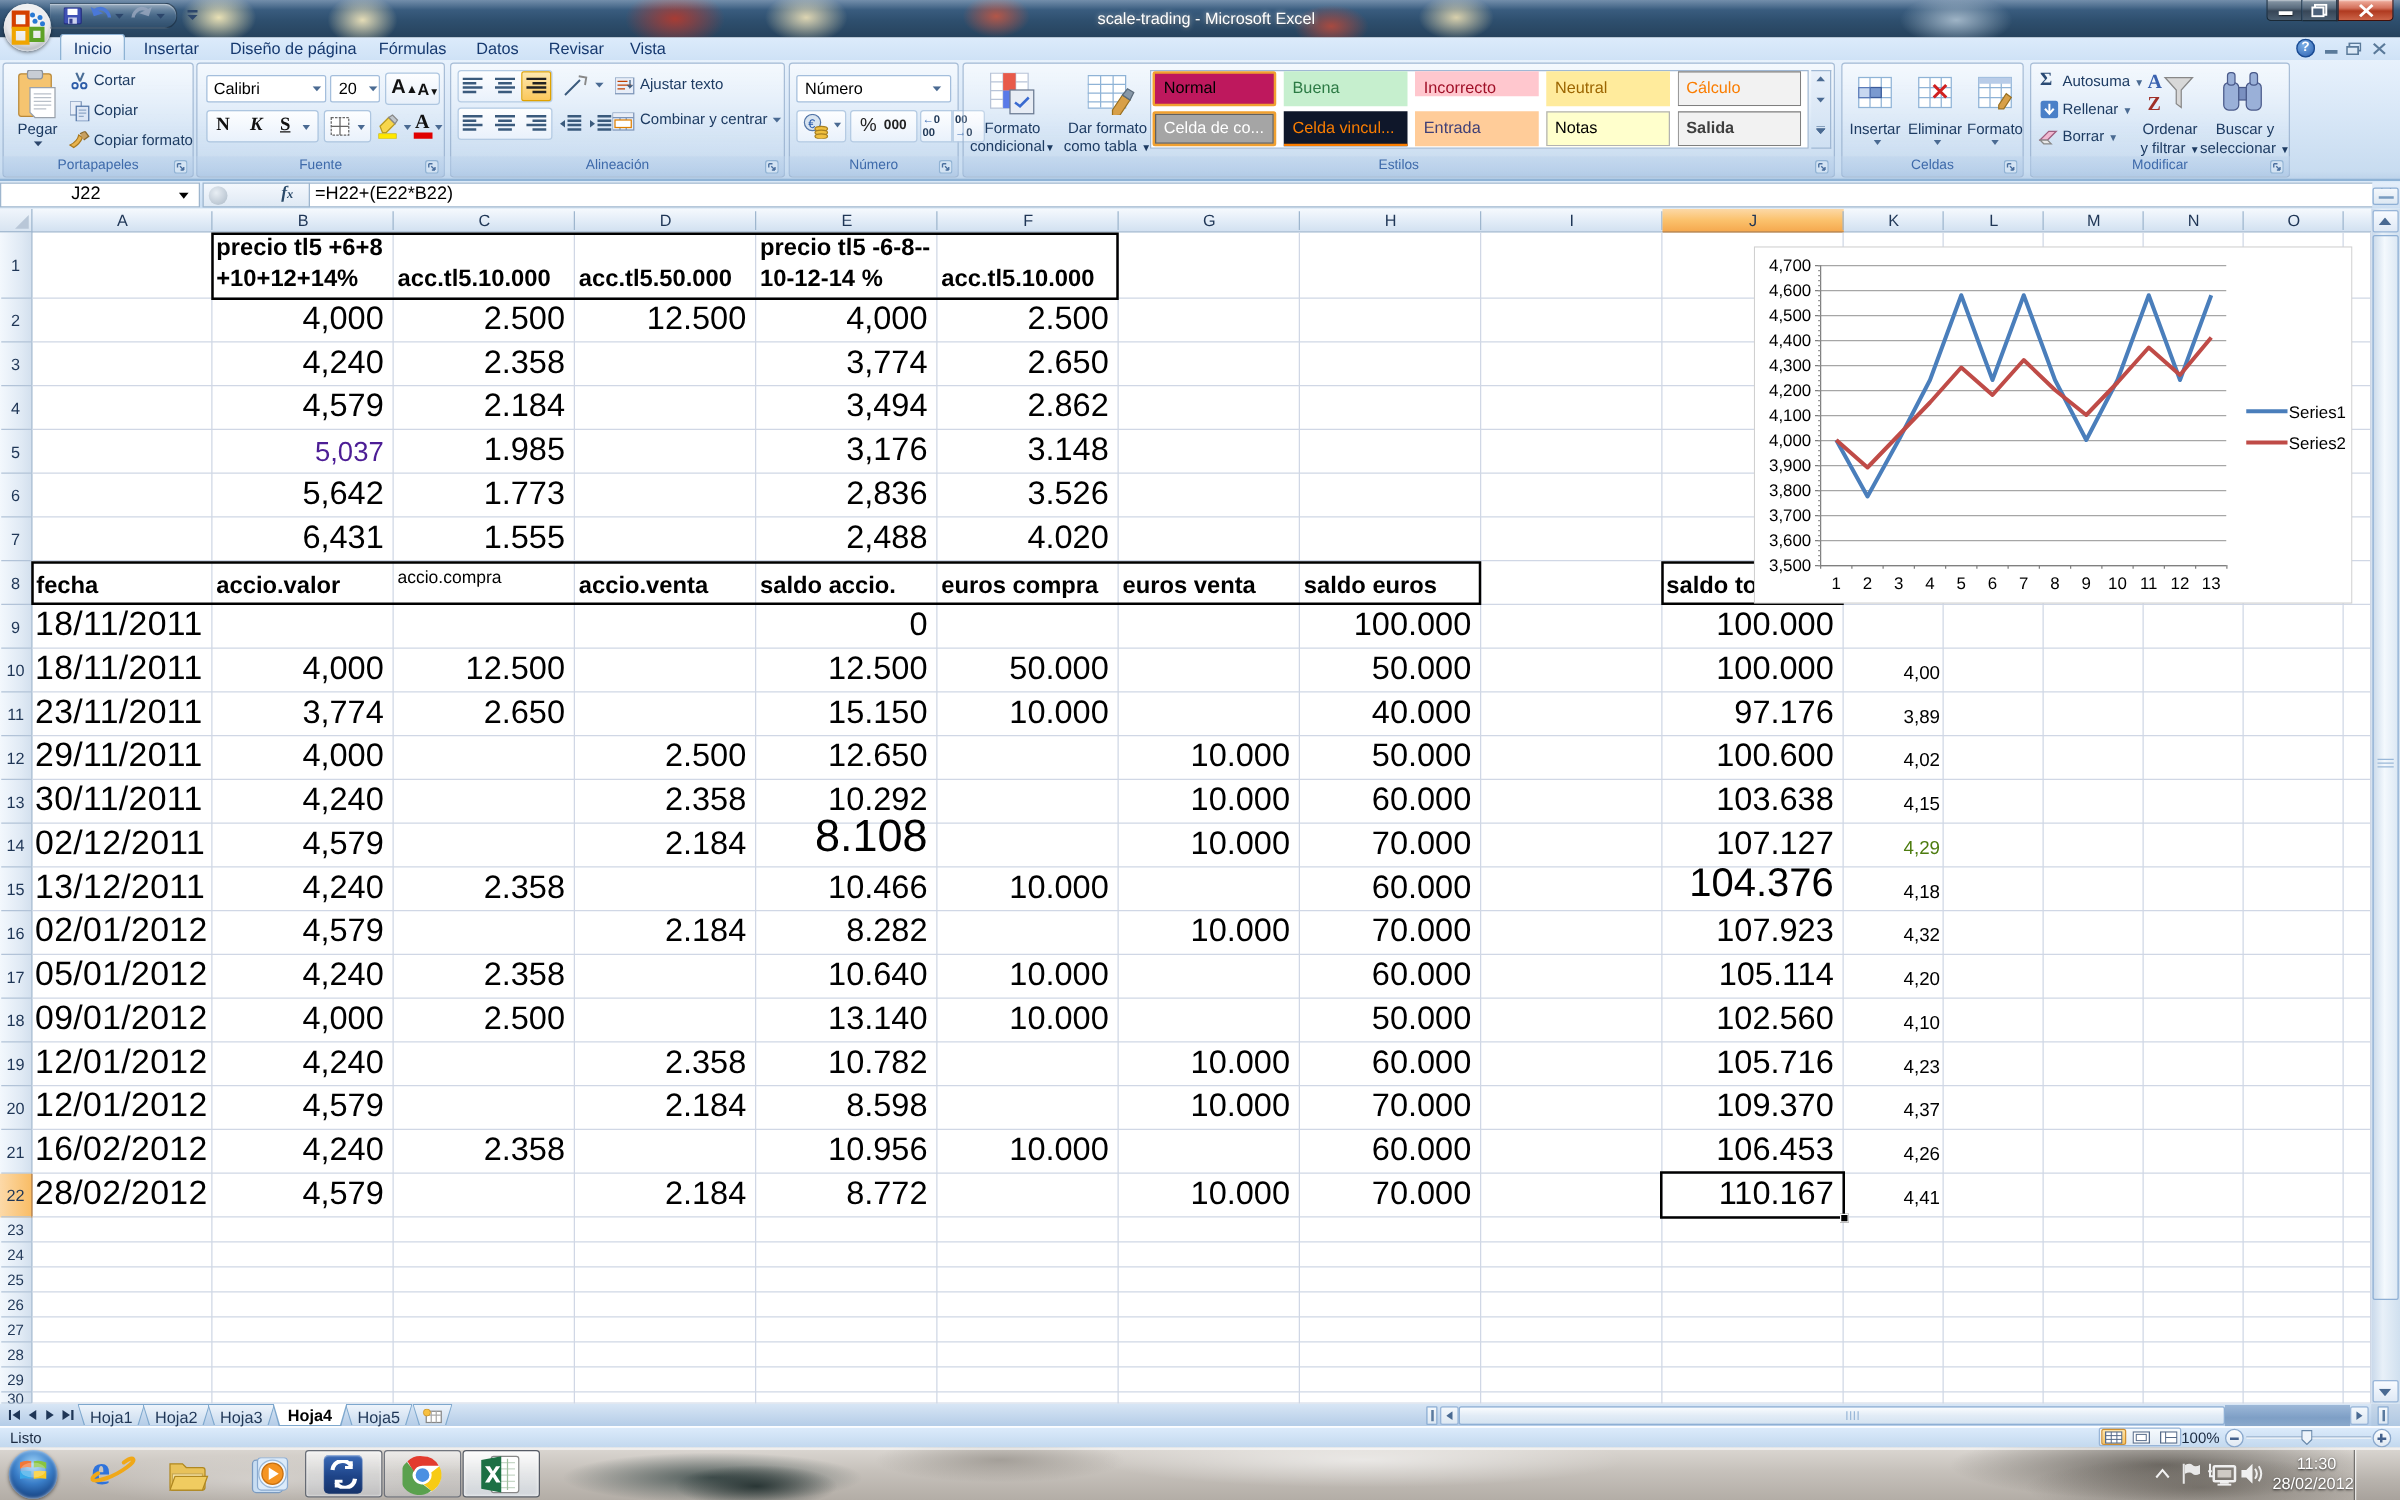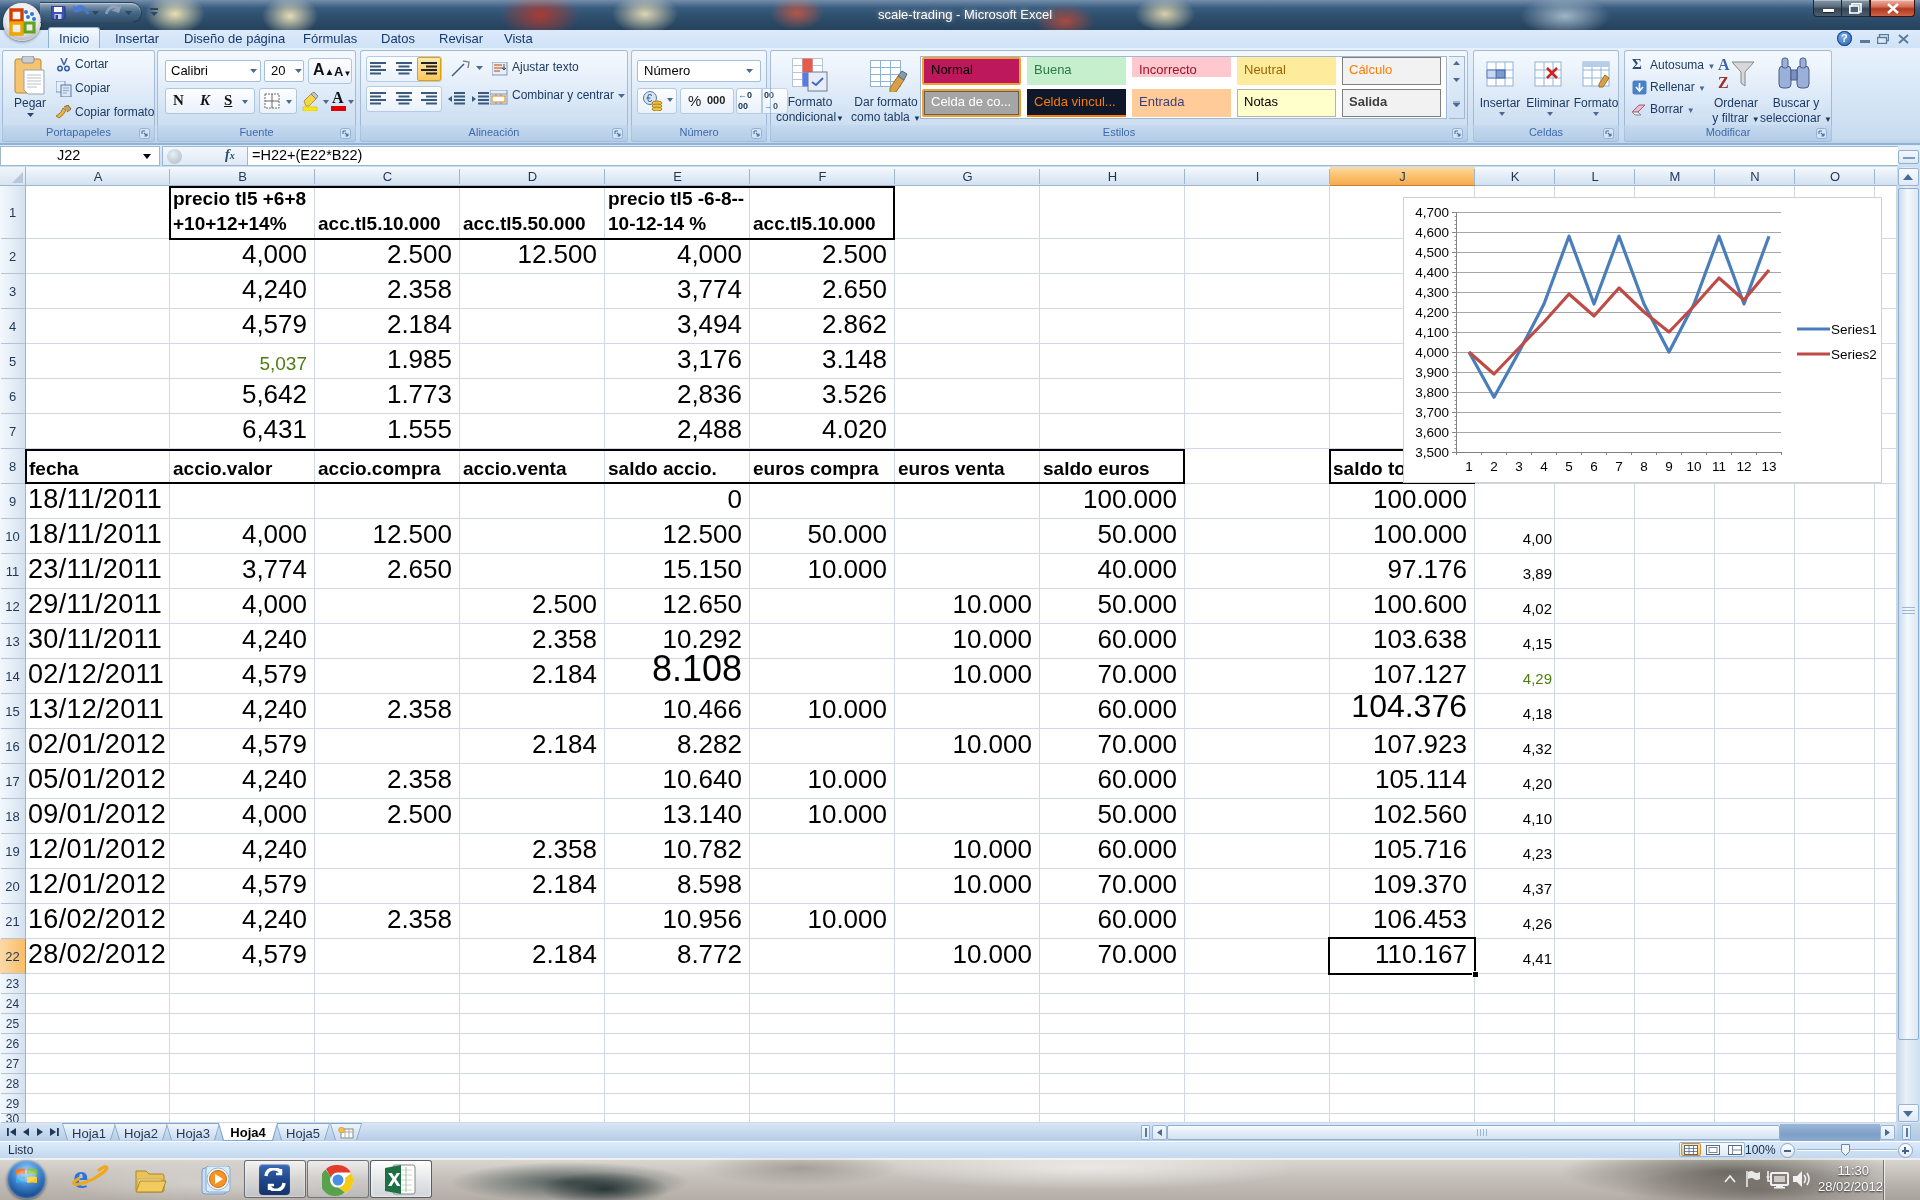--- a/index.html
+++ b/index.html
@@ -594,40 +594,40 @@
     <div class="ab" style="left:605px;top:72px;width:137px;height:31px;font-size:26px;color:#000;display:flex;align-items:flex-end;justify-content:flex-end">4,000</div>
     <div class="ab" style="left:750px;top:72px;width:137px;height:31px;font-size:26px;color:#000;display:flex;align-items:flex-end;justify-content:flex-end">2.500</div>
     <div class="ab" style="left:170px;top:107px;width:137px;height:31px;font-size:26px;color:#000;display:flex;align-items:flex-end;justify-content:flex-end">4,240</div>
     <div class="ab" style="left:315px;top:107px;width:137px;height:31px;font-size:26px;color:#000;display:flex;align-items:flex-end;justify-content:flex-end">2.358</div>
     <div class="ab" style="left:605px;top:107px;width:137px;height:31px;font-size:26px;color:#000;display:flex;align-items:flex-end;justify-content:flex-end">3,774</div>
     <div class="ab" style="left:750px;top:107px;width:137px;height:31px;font-size:26px;color:#000;display:flex;align-items:flex-end;justify-content:flex-end">2.650</div>
     <div class="ab" style="left:170px;top:142px;width:137px;height:31px;font-size:26px;color:#000;display:flex;align-items:flex-end;justify-content:flex-end">4,579</div>
     <div class="ab" style="left:315px;top:142px;width:137px;height:31px;font-size:26px;color:#000;display:flex;align-items:flex-end;justify-content:flex-end">2.184</div>
     <div class="ab" style="left:605px;top:142px;width:137px;height:31px;font-size:26px;color:#000;display:flex;align-items:flex-end;justify-content:flex-end">3,494</div>
     <div class="ab" style="left:750px;top:142px;width:137px;height:31px;font-size:26px;color:#000;display:flex;align-items:flex-end;justify-content:flex-end">2.862</div>
-    <div class="ab" style="left:170px;top:177px;width:137px;height:31px;font-size:19px;color:#4d7c0f;display:flex;align-items:flex-end;justify-content:flex-end">5,037</div>
+    <div class="ab" style="left:170px;top:177px;width:137px;height:31px;font-size:22px;color:#4c1d95;display:flex;align-items:flex-end;justify-content:flex-end">5,037</div>
     <div class="ab" style="left:315px;top:177px;width:137px;height:31px;font-size:26px;color:#000;display:flex;align-items:flex-end;justify-content:flex-end">1.985</div>
     <div class="ab" style="left:605px;top:177px;width:137px;height:31px;font-size:26px;color:#000;display:flex;align-items:flex-end;justify-content:flex-end">3,176</div>
     <div class="ab" style="left:750px;top:177px;width:137px;height:31px;font-size:26px;color:#000;display:flex;align-items:flex-end;justify-content:flex-end">3.148</div>
     <div class="ab" style="left:170px;top:212px;width:137px;height:31px;font-size:26px;color:#000;display:flex;align-items:flex-end;justify-content:flex-end">5,642</div>
     <div class="ab" style="left:315px;top:212px;width:137px;height:31px;font-size:26px;color:#000;display:flex;align-items:flex-end;justify-content:flex-end">1.773</div>
     <div class="ab" style="left:605px;top:212px;width:137px;height:31px;font-size:26px;color:#000;display:flex;align-items:flex-end;justify-content:flex-end">2,836</div>
     <div class="ab" style="left:750px;top:212px;width:137px;height:31px;font-size:26px;color:#000;display:flex;align-items:flex-end;justify-content:flex-end">3.526</div>
     <div class="ab" style="left:170px;top:247px;width:137px;height:31px;font-size:26px;color:#000;display:flex;align-items:flex-end;justify-content:flex-end">6,431</div>
     <div class="ab" style="left:315px;top:247px;width:137px;height:31px;font-size:26px;color:#000;display:flex;align-items:flex-end;justify-content:flex-end">1.555</div>
     <div class="ab" style="left:605px;top:247px;width:137px;height:31px;font-size:26px;color:#000;display:flex;align-items:flex-end;justify-content:flex-end">2,488</div>
     <div class="ab" style="left:750px;top:247px;width:137px;height:31px;font-size:26px;color:#000;display:flex;align-items:flex-end;justify-content:flex-end">4.020</div>
     <div class="ab" style="left:460px;top:72px;width:137px;height:31px;font-size:26px;color:#000;display:flex;align-items:flex-end;justify-content:flex-end">12.500</div>
     <div class="ab" style="left:29px;top:282px;height:32px;font-size:19px;font-weight:bold;color:#000;line-height:25px;display:flex;align-items:flex-end;white-space:nowrap">
       <span>fecha</span>
     </div>
     <div class="ab" style="left:173px;top:282px;height:32px;font-size:19px;font-weight:bold;color:#000;line-height:25px;display:flex;align-items:flex-end;white-space:nowrap">
       <span>accio.valor</span>
     </div>
-    <div class="ab" style="left:318px;top:282px;height:32px;font-size:19px;font-weight:bold;color:#000;line-height:25px;display:flex;align-items:flex-end;white-space:nowrap">
+    <div class="ab" style="left:318px;top:282px;height:32px;font-size:14px;font-weight:normal;color:#000;line-height:25px;display:flex;white-space:nowrap">
       <span>accio.compra</span>
     </div>
     <div class="ab" style="left:463px;top:282px;height:32px;font-size:19px;font-weight:bold;color:#000;line-height:25px;display:flex;align-items:flex-end;white-space:nowrap">
       <span>accio.venta</span>
     </div>
     <div class="ab" style="left:608px;top:282px;height:32px;font-size:19px;font-weight:bold;color:#000;line-height:25px;display:flex;align-items:flex-end;white-space:nowrap">
       <span>saldo accio.</span>
     </div>
     <div class="ab" style="left:753px;top:282px;height:32px;font-size:19px;font-weight:bold;color:#000;line-height:25px;display:flex;align-items:flex-end;white-space:nowrap">
       <span>euros compra</span>

